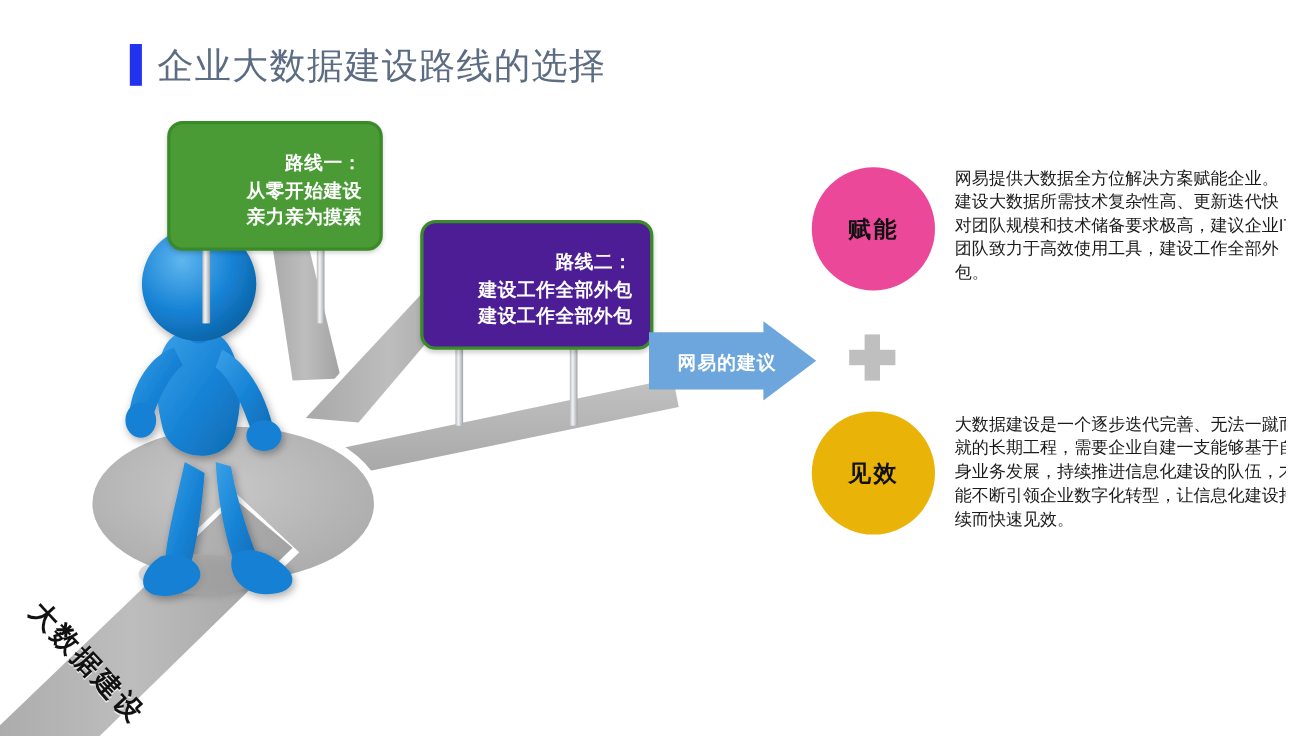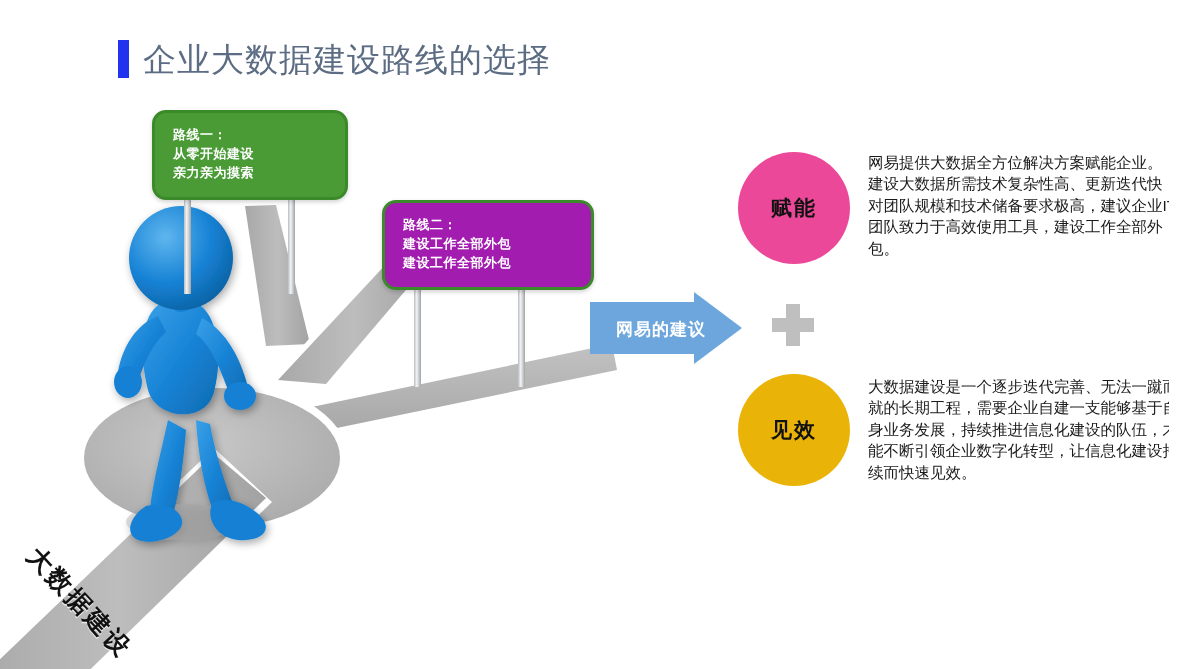--- a/index.html
+++ b/index.html
@@ -54,39 +54,40 @@
     display: block;
   }
 
   
   .sign {
     position: absolute;
     border-radius: 14px;
     box-sizing: border-box;
     color: #ffffff;
     font-weight: bold;
-    padding: 13px 16px 14px 18px;
+    padding: 24px 16px 14px 18px;
     line-height: 1.45;
-    font-size: 13px;
+    font-size: 17px;
     letter-spacing: 0.5px;
     z-index: 6;
+    text-align: right;
   }
   .sign-1 {
     left: 152px;
     top: 110px;
     width: 196px;
     background: #4a9b36;
     border: 3px solid #3b8a2a;
     box-shadow: 0 2px 4px rgba(0,0,0,0.18);
   }
   .sign-2 {
     left: 382px;
     top: 200px;
     width: 212px;
-    background: #a21caf;
+    background: #4c1d95;
     border: 3px solid #3b8a2a;
     box-shadow: 0 2px 4px rgba(0,0,0,0.18);
   }
   .sign .line { display: block; white-space: nowrap; }
 
   
   .post {
     position: absolute;
     width: 7px;
     background: linear-gradient(to right, #b9bcc0 0%, #f2f3f4 38%, #c9ccd0 70%, #9ea2a6 100%);

